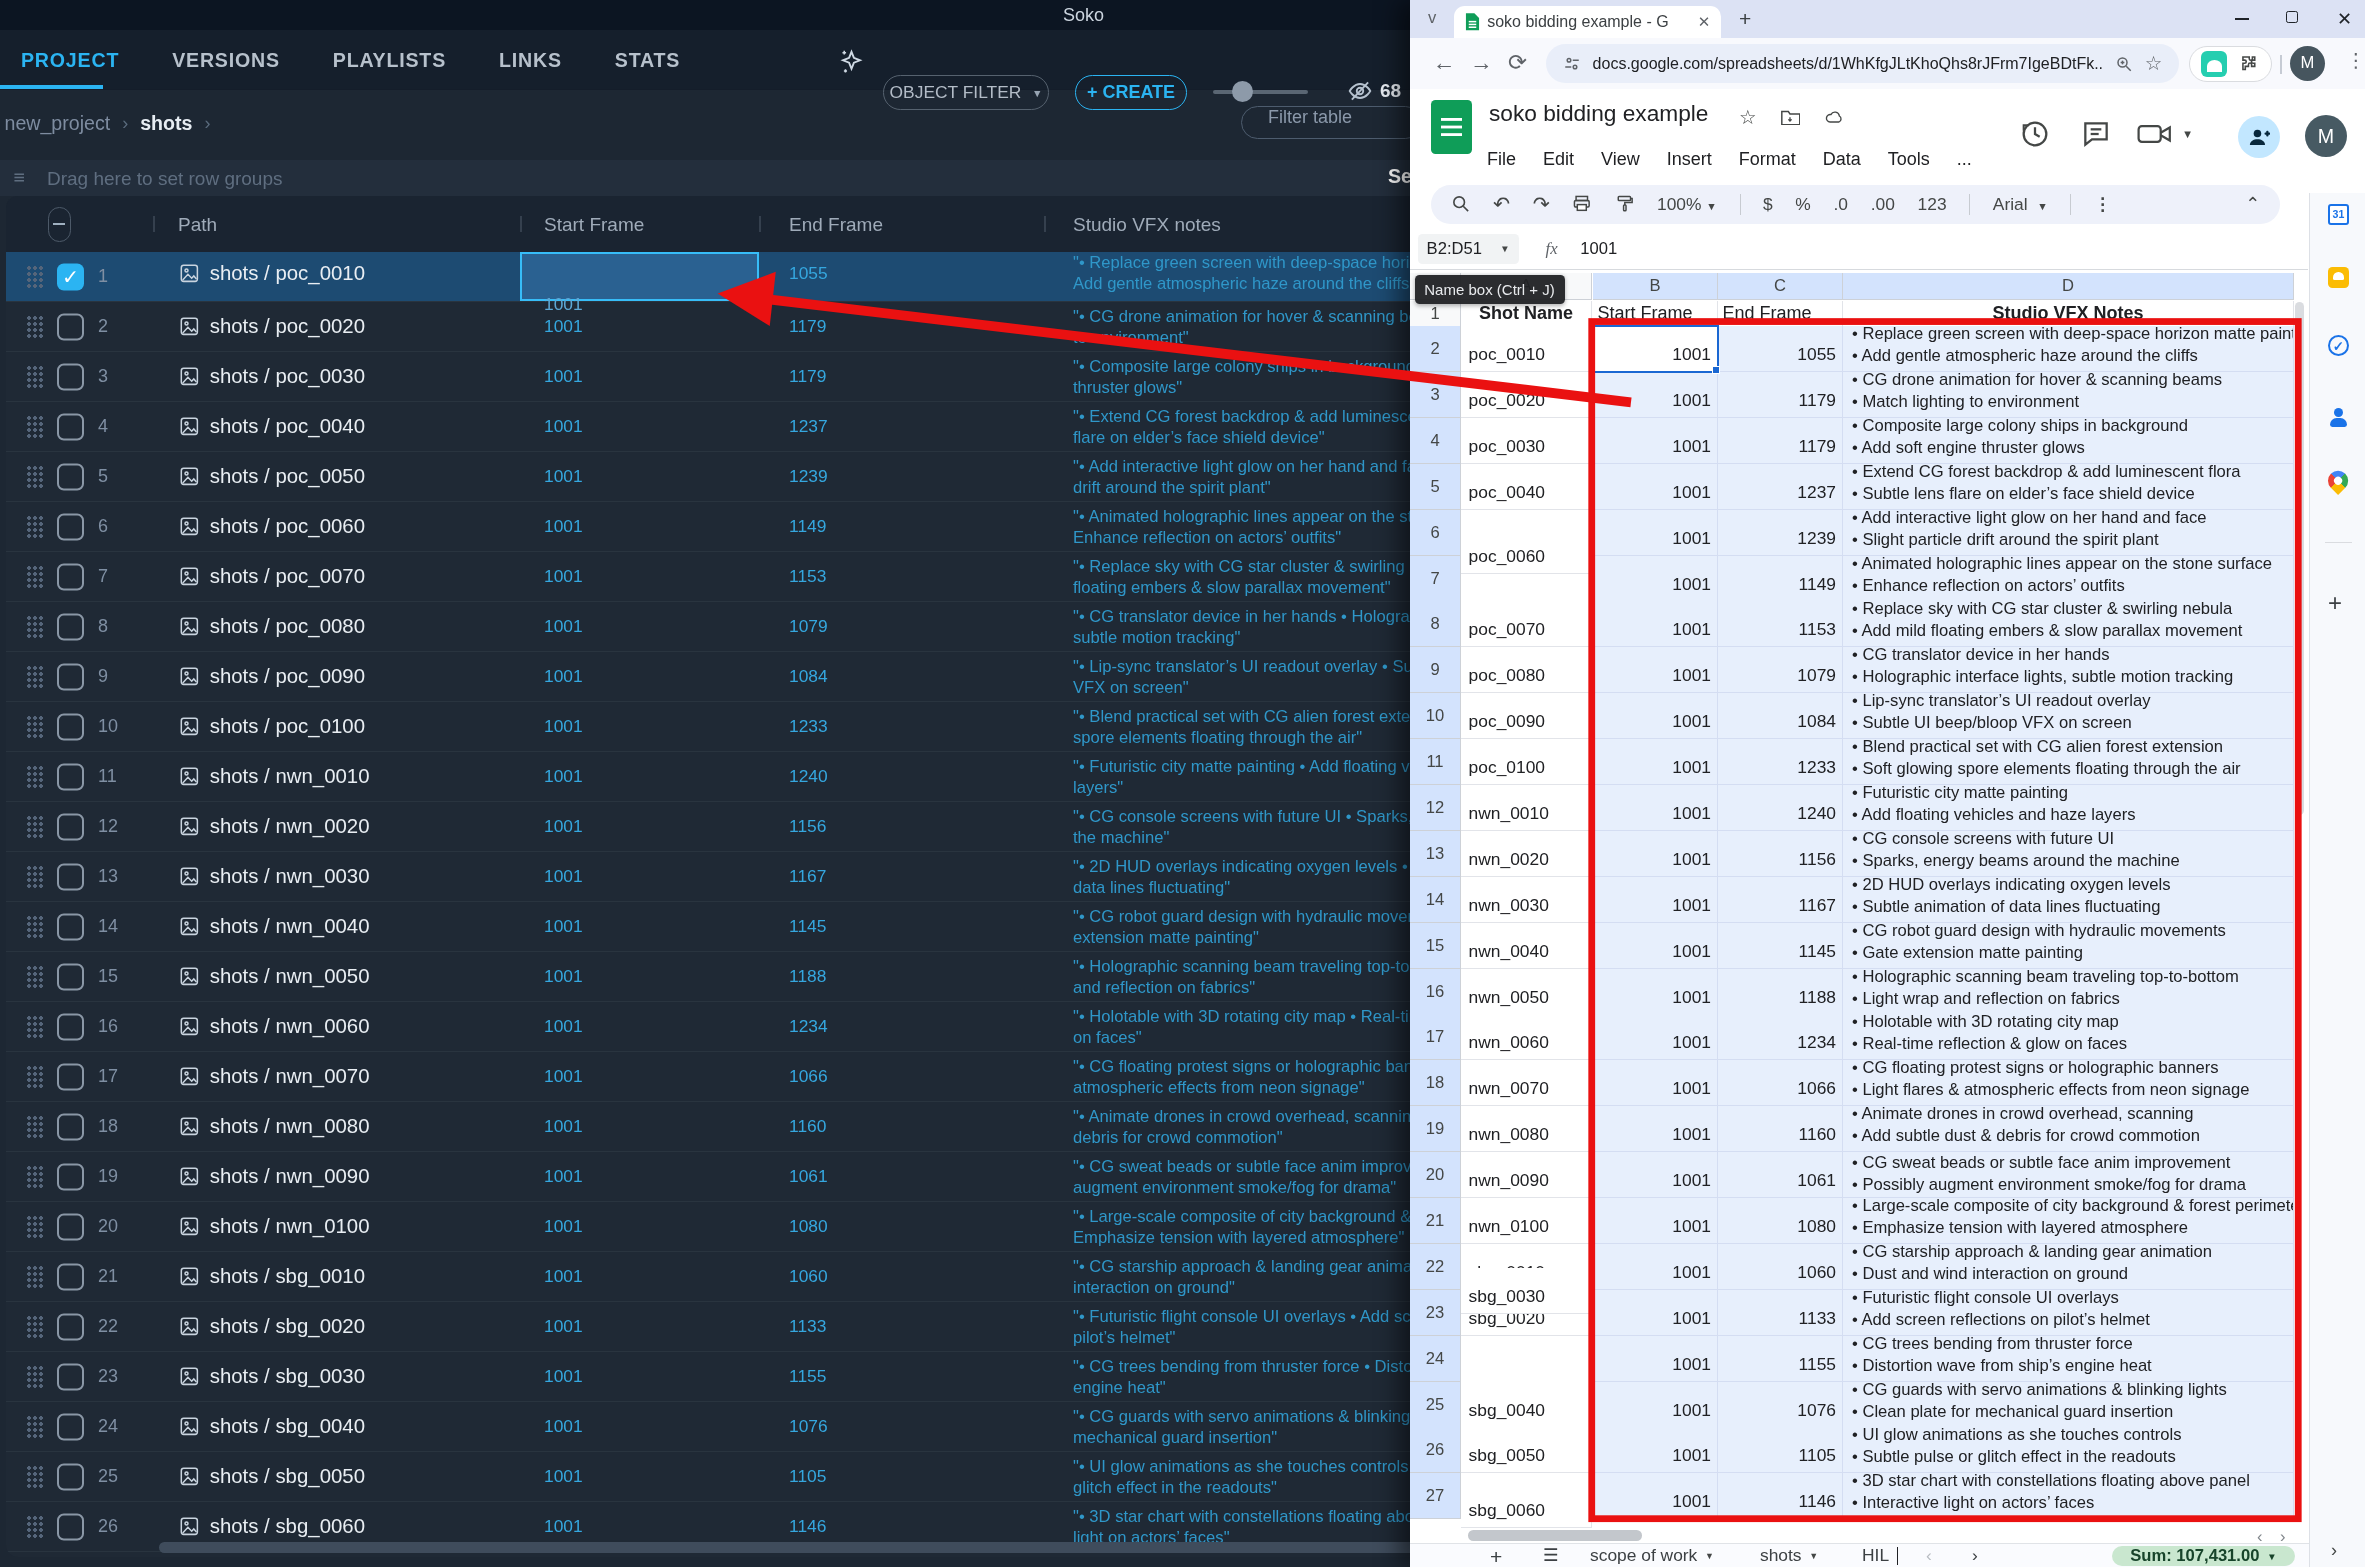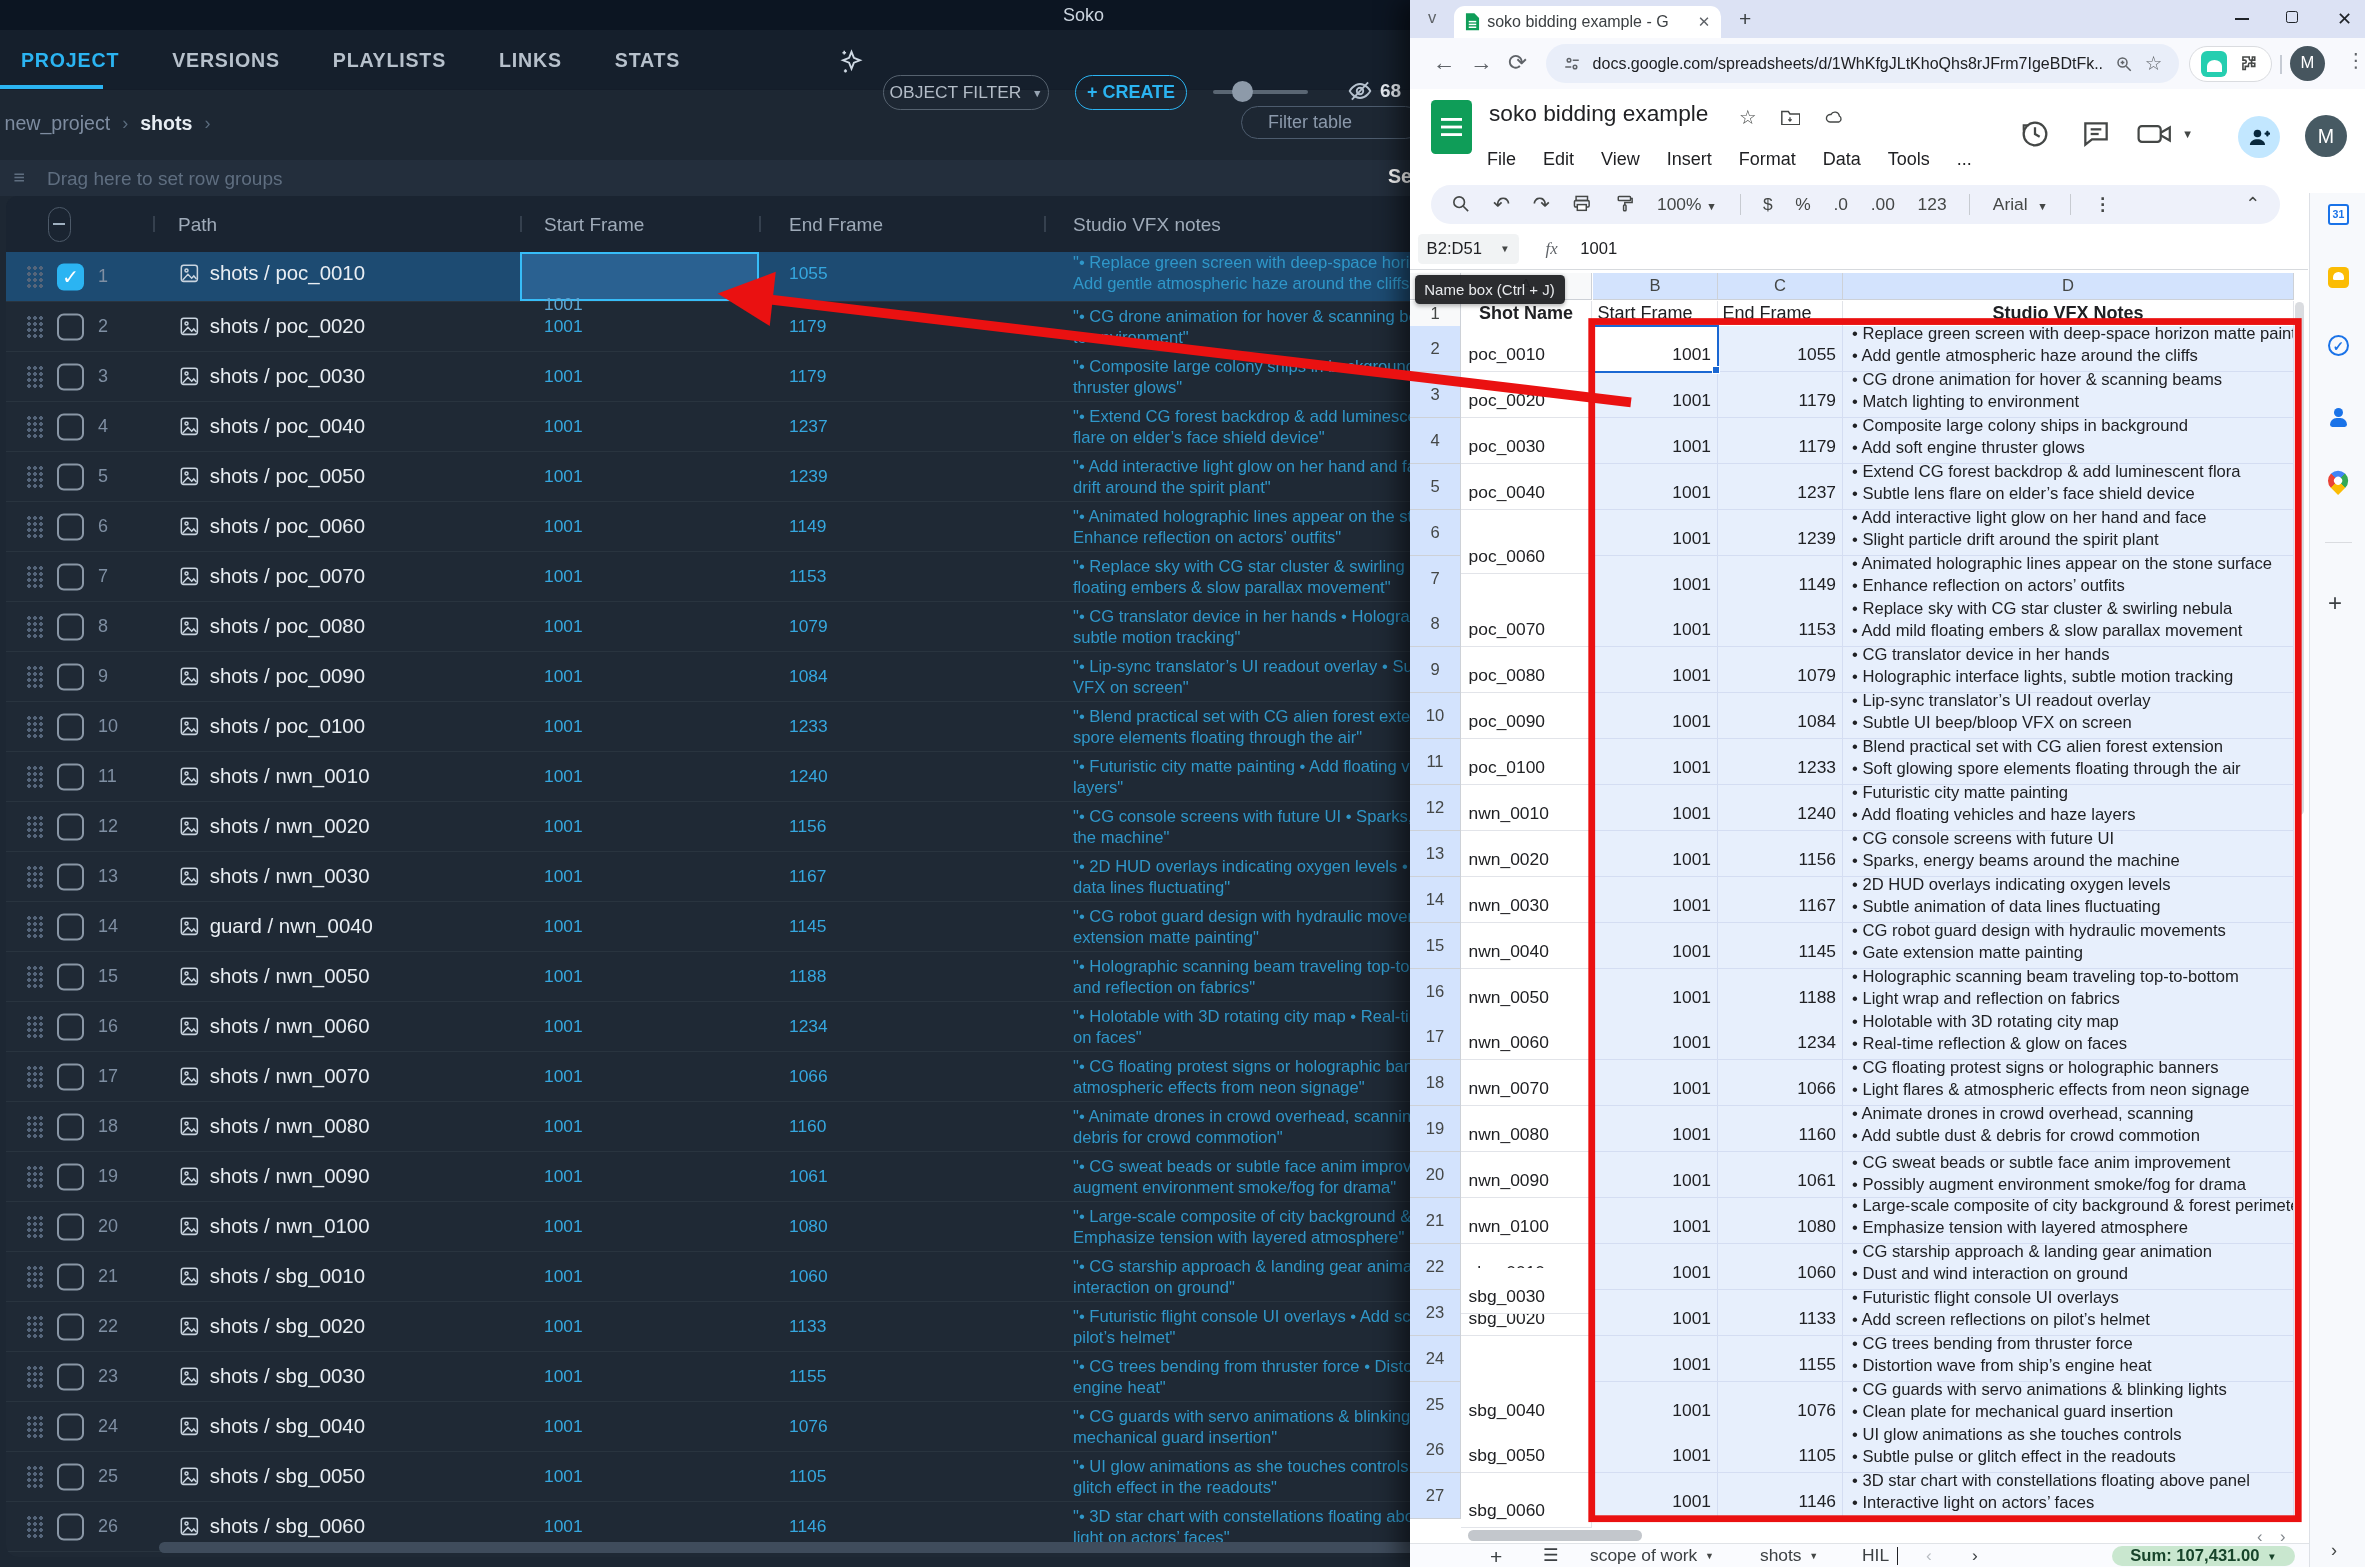--- a/index.html
+++ b/index.html
@@ -20,21 +20,21 @@
   .objfilter{left:883px;top:45px;width:166px;border:1.5px solid #56626f;color:#b3bcc7;font-size:17.4px;}
   .caret{font-size:10.6px;color:#98a5b3;}
   .createbtn{left:1075px;top:45px;width:112px;border:1.5px solid #2bb4f2;color:#2bb4f2;font-size:18px;font-weight:600;}
   .slider-track{position:absolute;left:1213px;top:60px;width:95px;height:3.8px;border-radius:2.3px;background:#5a6673;}
   .slider-knob{position:absolute;left:1232px;top:51px;width:21px;height:21px;border-radius:50%;background:#8d9aa9;}
   .eyeoff{position:absolute;left:1347px;top:48px;}
   .vis-count{position:absolute;left:1380px;top:50px;color:#e9eef4;font-size:19px;font-weight:600;}
   .breadcrumb{position:absolute;left:4.5px;top:112px;font-size:19.6px;color:#7e8ca0;display:flex;gap:12px;align-items:center;}
   .breadcrumb .crumb-sep{color:#55var;color:#5a6b7d;font-size:18px;}
   .breadcrumb .crumb-active{color:#e7edf3;font-weight:700;}
-  .filter-pill{position:absolute;left:1241px;top:106px;width:181px;height:33px;border:0.8px solid #4d5c6e;border-radius:16.6px;color:#8b99ab;font-size:18px;display:flex;align-items:center;padding-left:26px;background:transparent;}
+  .filter-pill{position:absolute;left:1241px;top:106px;width:181px;height:33px;border:0.8px solid #4d5c6e;border-radius:16.6px;color:#8b99ab;font-size:18px;display:flex;padding-left:26px;background:transparent;}
   .groups-bar{position:absolute;left:0;top:160px;right:0;height:36px;background:#232e3c;}
   .groups-icon{position:absolute;left:13.6px;top:6px;color:#5f6e80;font-size:19.6px;}
   .groups-text{position:absolute;left:47px;top:7.6px;color:#5f6e80;font-size:19px;}
   .sel-label{position:absolute;left:1388px;top:4.5px;color:#fff;font-size:19.6px;font-weight:700;white-space:nowrap;}
 
   .table-card{position:absolute;left:6px;top:196px;width:1963px;height:1361px;background:#1f2935;border-radius:12px 0 0 12px;overflow:hidden;}
   .thead{position:absolute;left:0;top:0;right:0;height:56px;background:#1a2431;}
   .th{position:absolute;top:18px;color:#9fabb9;font-size:19px;}
   .th-sep{position:absolute;top:19.6px;width:1.5px;height:16.6px;background:#35404e;}
   .selall{position:absolute;left:42px;top:10.6px;width:22.7px;height:35px;border:1.5px solid #4d5a69;border-radius:11.3px;}
@@ -463,21 +463,21 @@
           <div class="srow">
       <div class="handle"></div>
       <div class="cbx"></div>
       <div class="rownum">14</div>
       <div class="pathcell">
         <svg width="22.7" height="22.7" viewBox="0 0 24 24" fill="none" stroke="#c9d4df" stroke-width="1.6">
                 <rect x="3.5" y="3.5" width="17" height="17" rx="2.5"></rect>
                 <circle cx="9" cy="9" r="1.6"></circle>
                 <path d="M5 19l5.5-6 4 4.2 2.2-2.4 2.8 3.2"></path>
               </svg>
-        <span class="pathtext">guard / nwn_0040</span>
+        <span class="pathtext">shots / nwn_0040</span>
       </div>
       <div class="numcell startcell">1001</div>
       <div class="numcell endcell">1145</div>
       <div class="notecell">
         <div>"• CG robot guard design with hydraulic movements • Gate</div>
         <div>extension matte painting"</div>
       </div>
     </div>
           <div class="srow">
       <div class="handle"></div>

